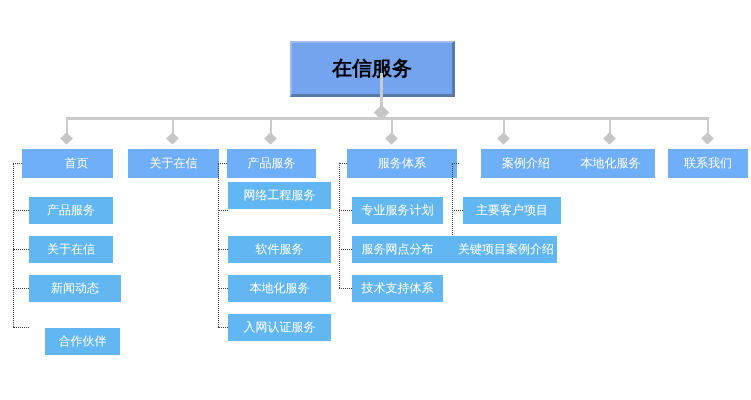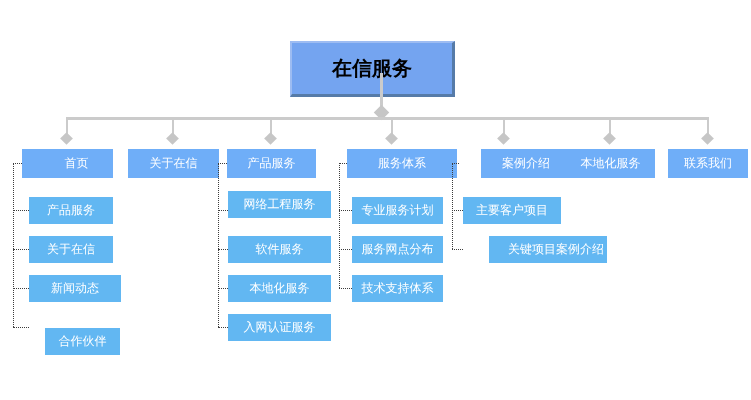--- a/index.html
+++ b/index.html
@@ -76,34 +76,34 @@
   <div class="box l2" style="left:29px; top:236px; width:84px;">关于在信</div>
   <div class="box l2" style="left:29px; top:275px; width:92px;">新闻动态</div>
   <div class="box l2" style="left:45px; top:314px; width:75px;margin-top:14px;">合作伙伴</div>
 
   <div class="dvline" style="left:218px; top:163px; height:164px;"></div>
   <div class="dstub" style="left:218px; top:163px; width:9px;"></div>
   <div class="dstub" style="left:218px; top:210px; width:10px;"></div>
   <div class="dstub" style="left:218px; top:249px; width:10px;"></div>
   <div class="dstub" style="left:218px; top:288px; width:10px;"></div>
   <div class="dstub" style="left:218px; top:327px; width:10px;"></div>
-  <div class="box l2" style="left:228px; top:191px; width:103px;">网络工程服务</div>
+  <div class="box l2" style="left:228px; top:182px; width:103px;">网络工程服务</div>
   <div class="box l2" style="left:228px; top:236px; width:103px;">软件服务</div>
   <div class="box l2" style="left:228px; top:275px; width:103px;">本地化服务</div>
   <div class="box l2" style="left:228px; top:314px; width:103px;">入网认证服务</div>
 
   <div class="dvline" style="left:339px; top:163px; height:125px;"></div>
   <div class="dstub" style="left:339px; top:163px; width:8px;"></div>
   <div class="dstub" style="left:339px; top:210px; width:13px;"></div>
   <div class="dstub" style="left:339px; top:249px; width:13px;"></div>
   <div class="dstub" style="left:339px; top:288px; width:13px;"></div>
   <div class="box l2" style="left:352px; top:197px; width:91px;">专业服务计划</div>
   <div class="box l2" style="left:352px; top:275px; width:91px;">技术支持体系</div>
   <div class="box l2" style="left:352px; top:236px; width:91px;">服务网点分布</div>
 
   <div class="dvline" style="left:452px; top:163px; height:86px;"></div>
   <div class="dstub" style="left:452px; top:163px; width:7px;"></div>
   <div class="dstub" style="left:452px; top:210px; width:11px;"></div>
   <div class="dstub" style="left:452px; top:249px; width:11px;"></div>
   <div class="box l2" style="left:463px; top:197px; width:98px;">主要客户项目</div>
-  <div class="box l2" style="left:489px; top:236px; width:118px;padding-left:16px;">关键项目案例介绍</div>
+  <div class="box l2" style="left:439px; top:236px; width:118px;padding-left:16px;">关键项目案例介绍</div>
 
 </div>
 
 </body></html>

